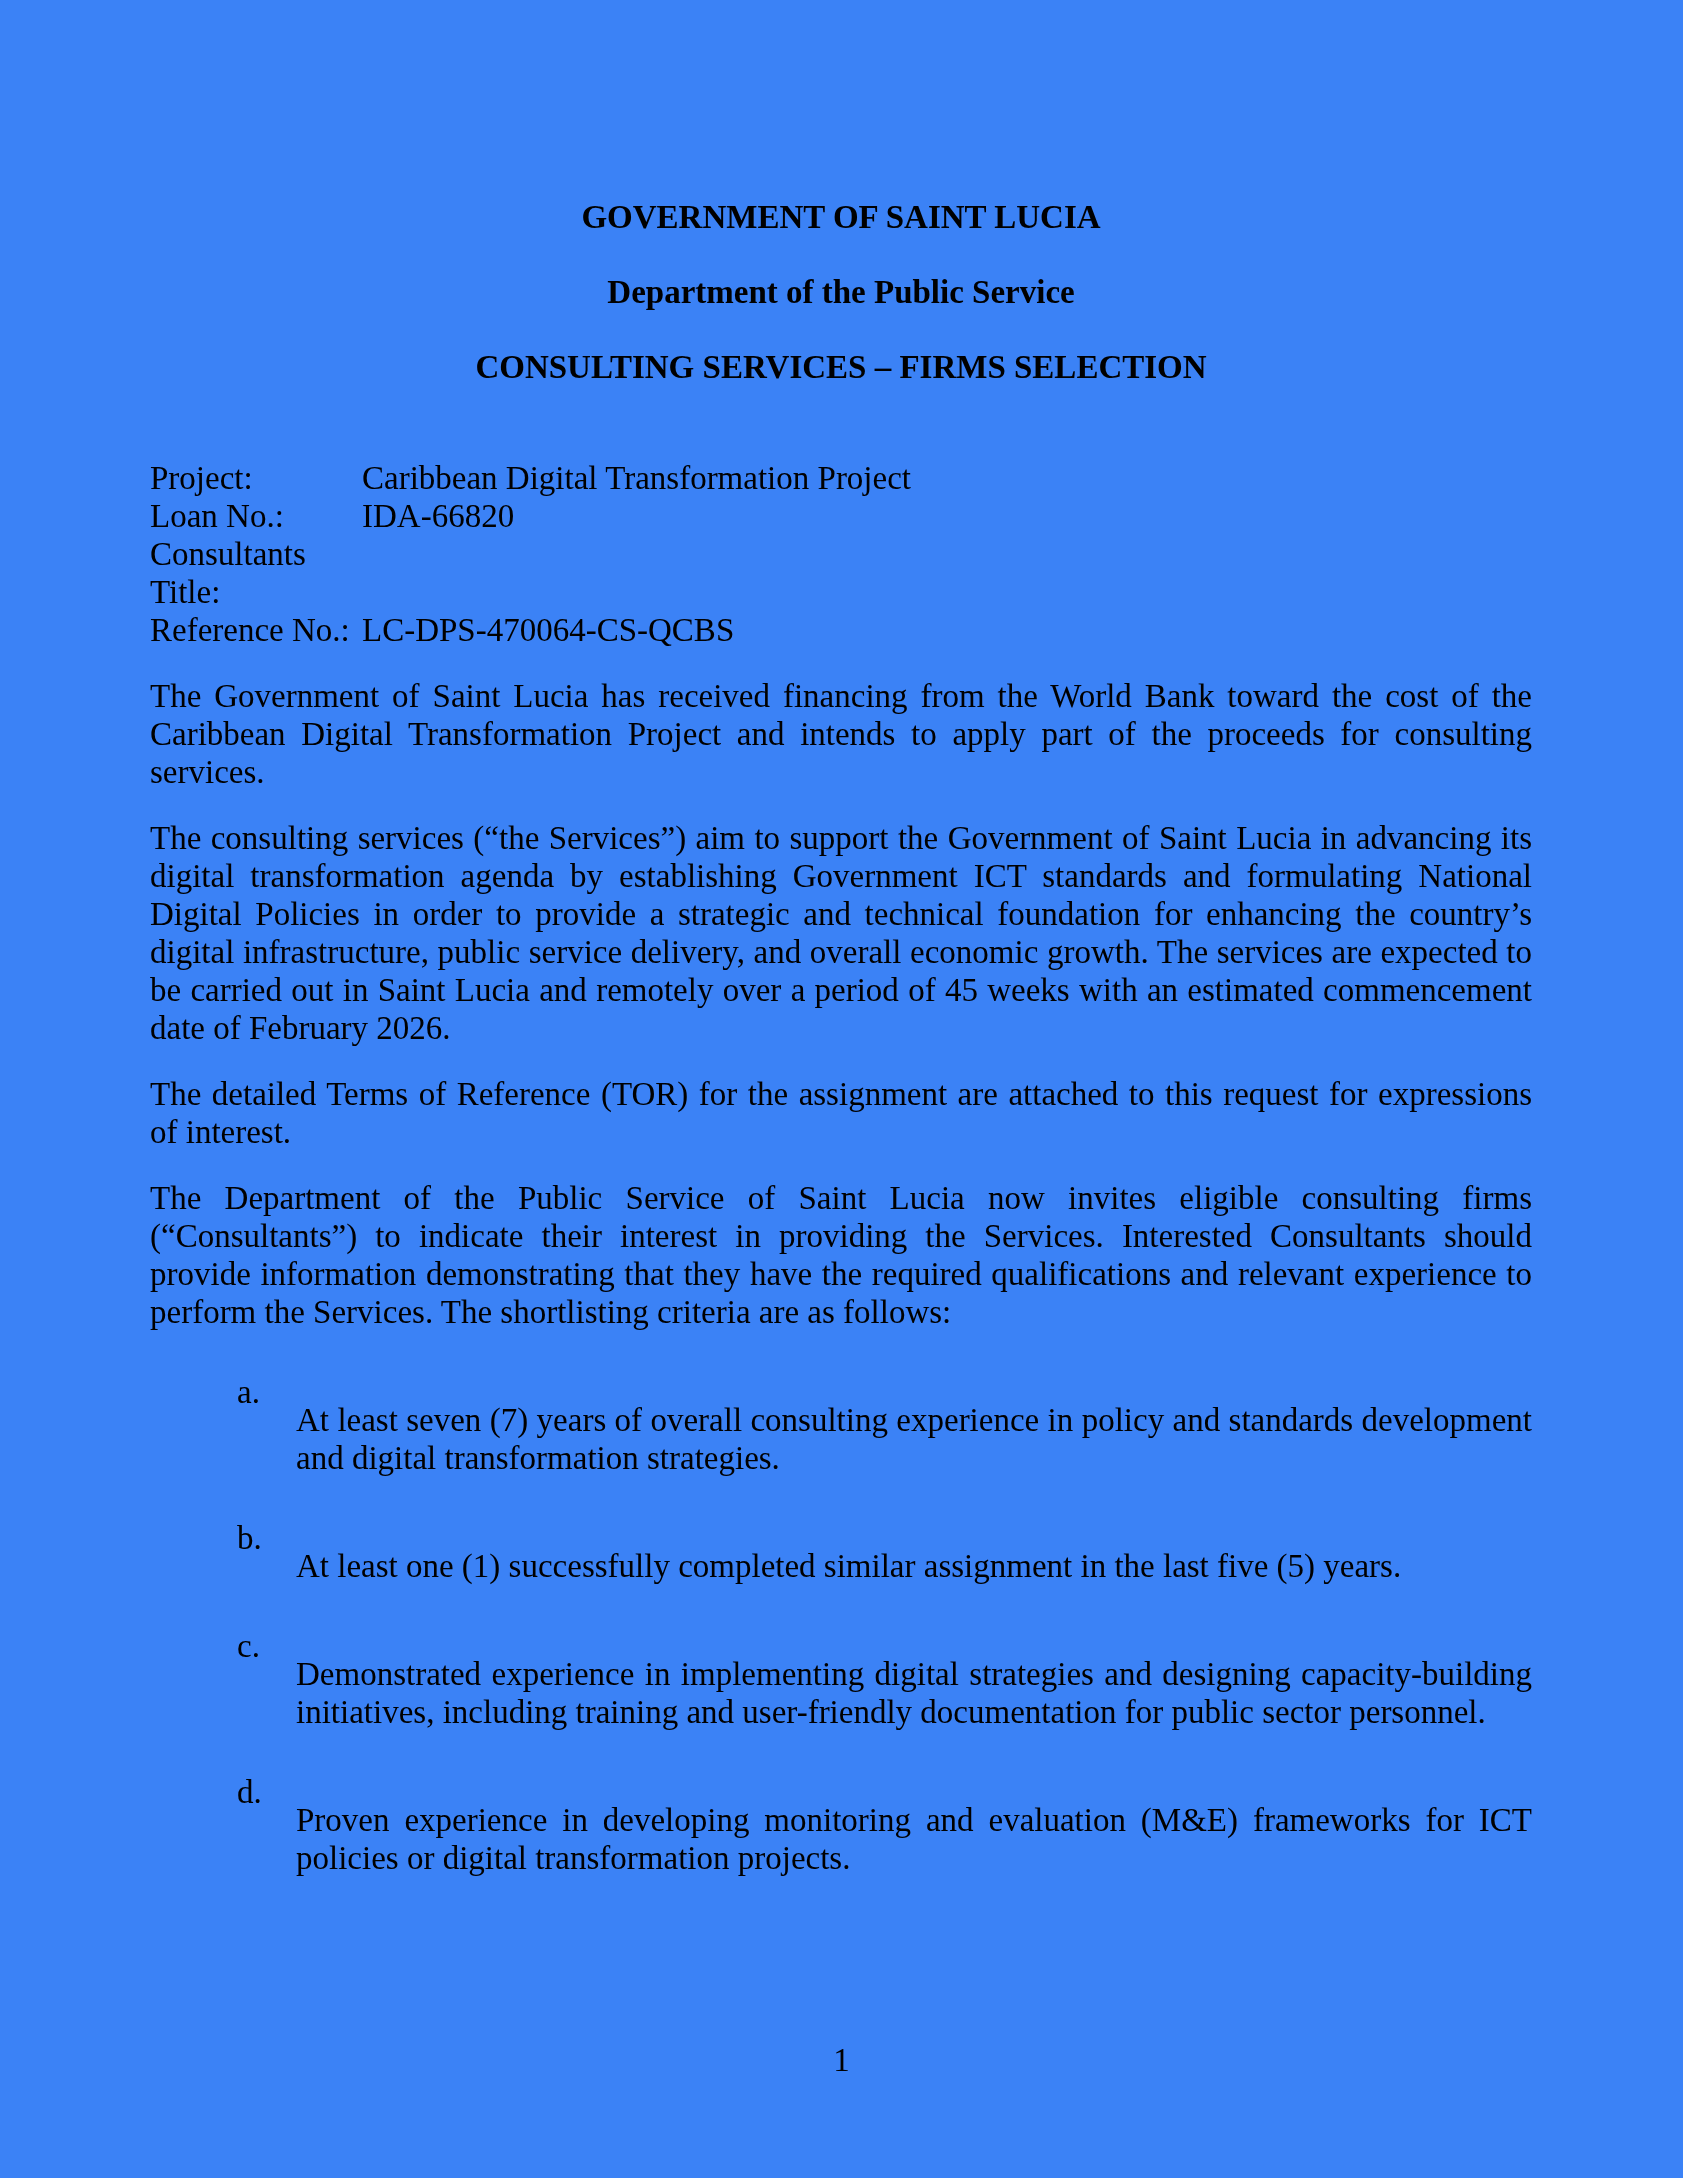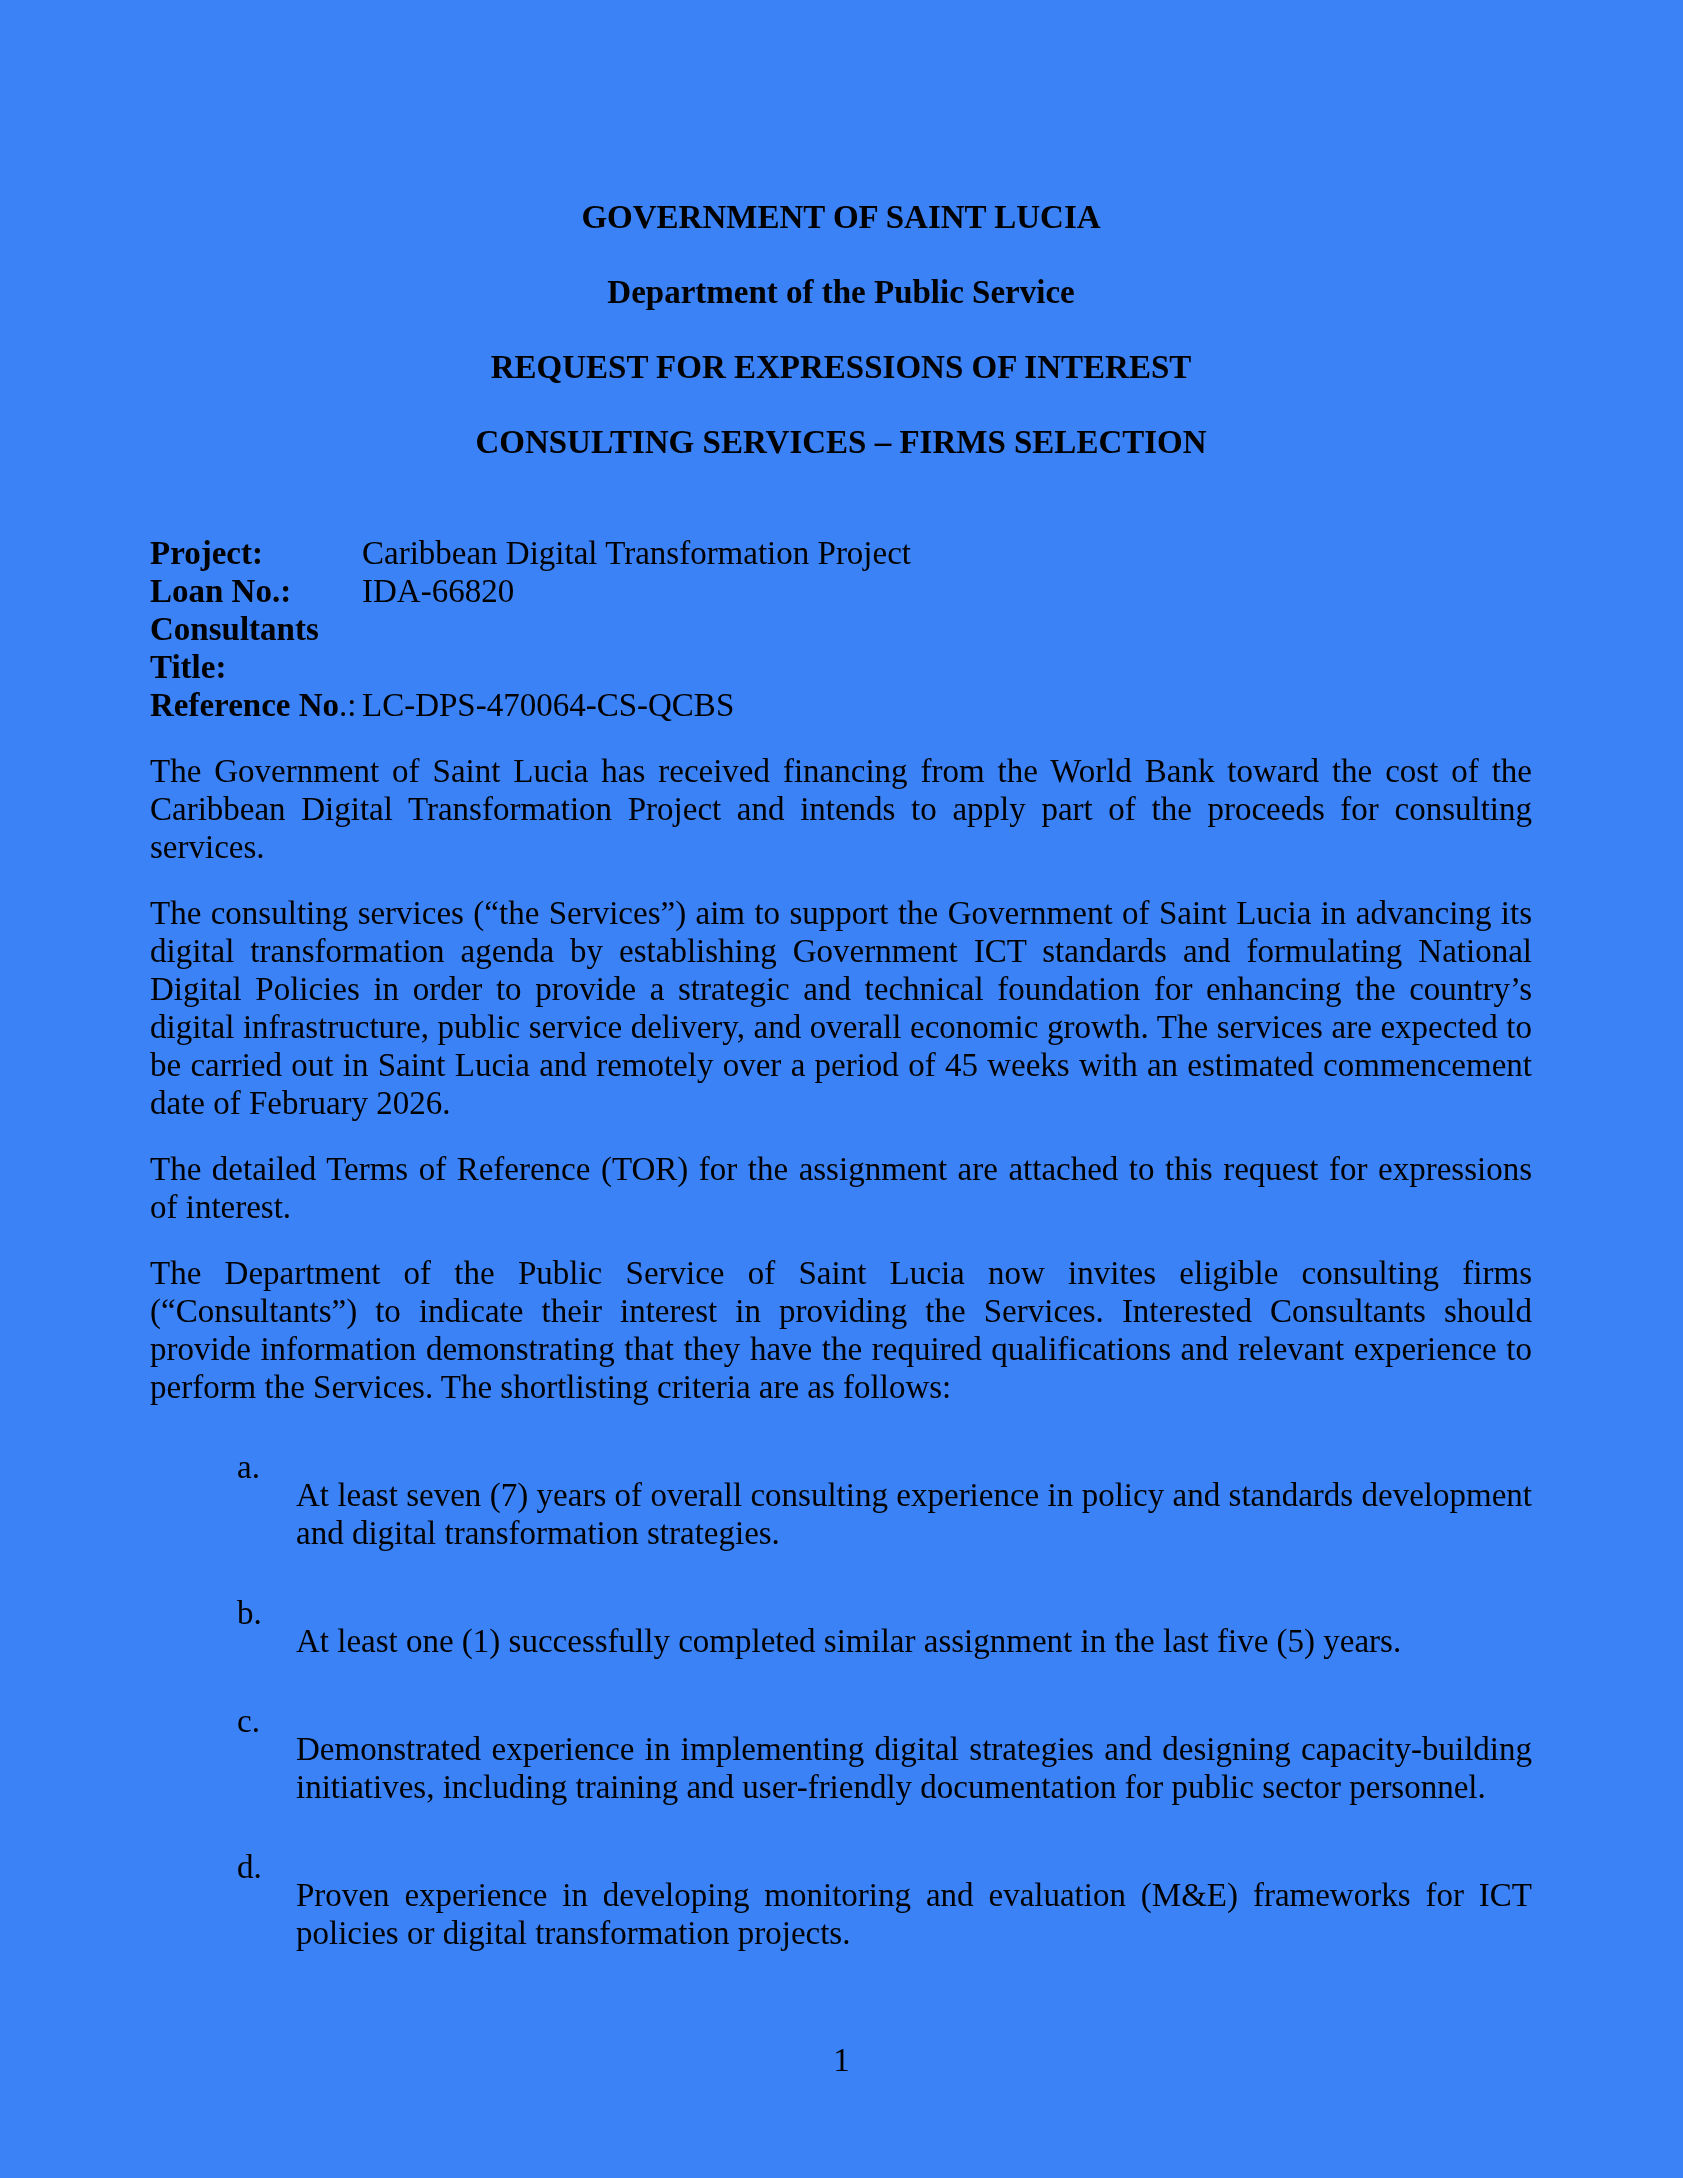--- a/index.html
+++ b/index.html
@@ -36,21 +36,21 @@
   }
   .meta-row {
     display: flex;
     align-items: flex-start;
   }
   .meta-label {
     flex: 0 0 212px;
     font-weight: normal;
   }
   .meta-label .b {
-    font-weight: bold;
+    font-weight: normal;
   }
   .meta-value {
     flex: 1;
     white-space: pre-line;
   }
   .para {
     margin: 28px 0 0 0;
     text-align: justify;
   }
   .list-item {
@@ -76,21 +76,20 @@
   }
 </style>
 </head>
 <body>
 
 <div class="page">
   <div class="content">
 
     <div class="heading">GOVERNMENT OF SAINT LUCIA</div>
     <div class="heading">Department of the Public Service</div>
-    <div class="heading">REQUEST FOR EXPRESSIONS OF INTEREST</div>
     <div class="heading">CONSULTING SERVICES – FIRMS SELECTION</div>
 
     <div class="meta">
       <div class="meta-row">
         <div class="meta-label"><span class="b">Project:</span><span></span></div>
         <div class="meta-value">Caribbean Digital Transformation Project</div>
       </div>
       <div class="meta-row">
         <div class="meta-label"><span class="b">Loan No.:</span><span></span></div>
         <div class="meta-value">IDA-66820</div>

